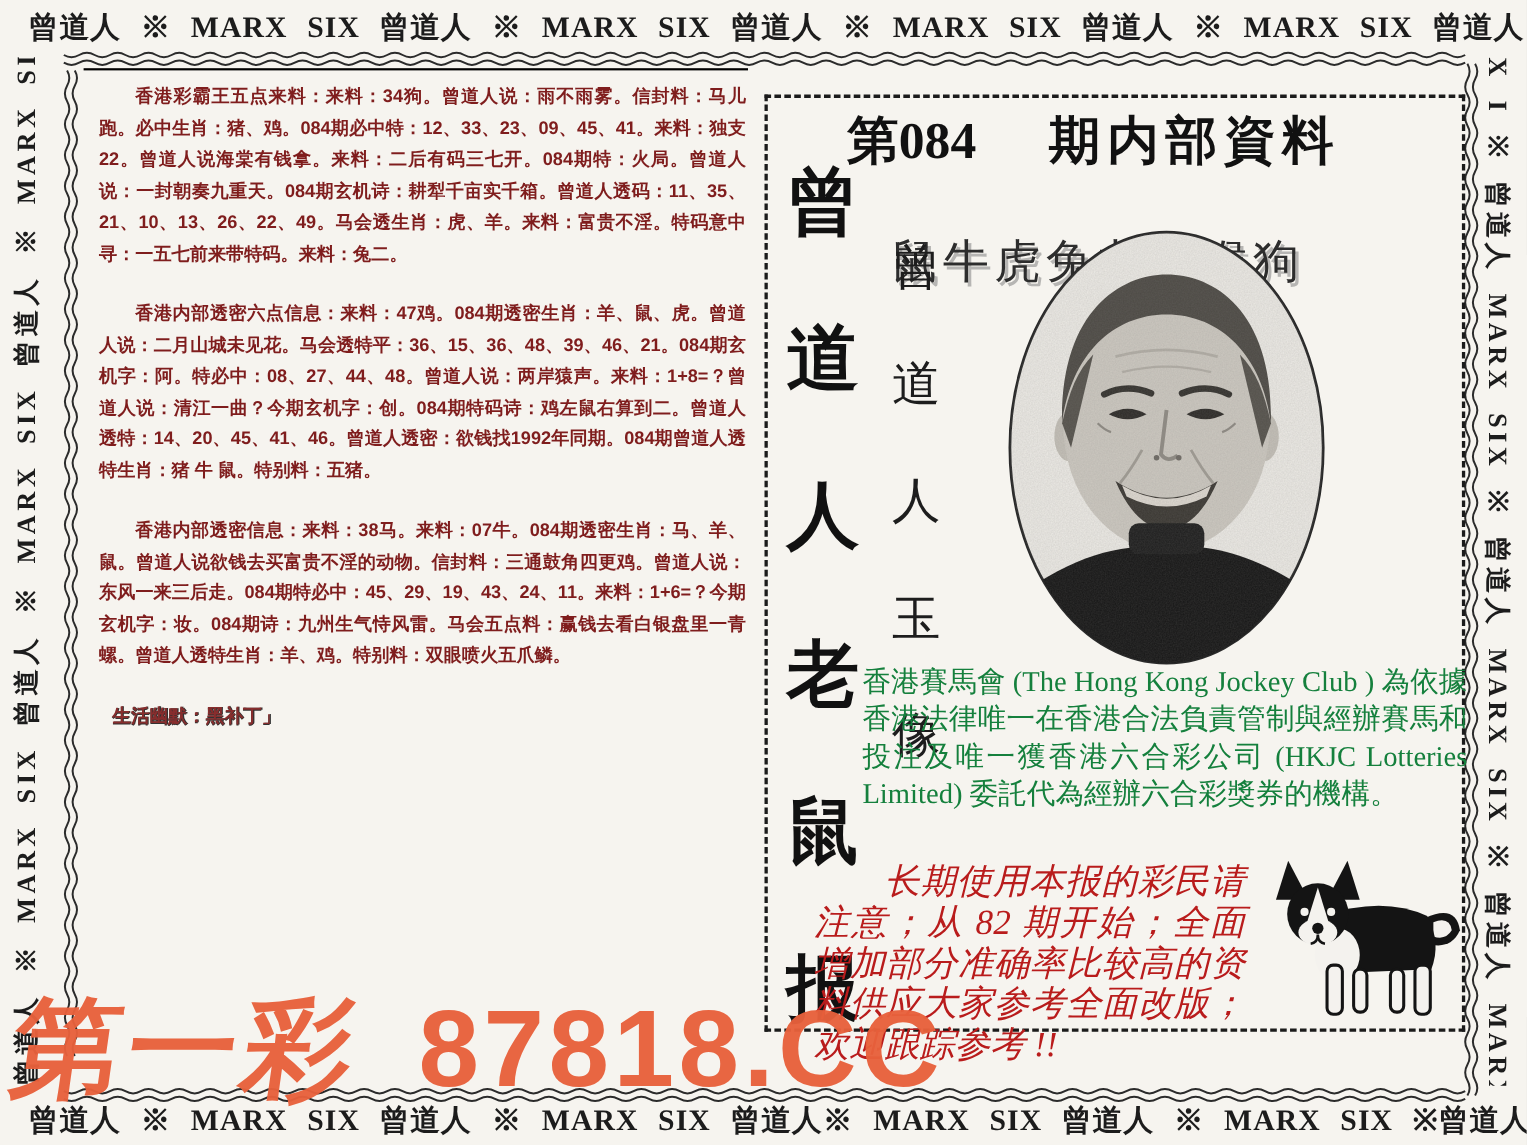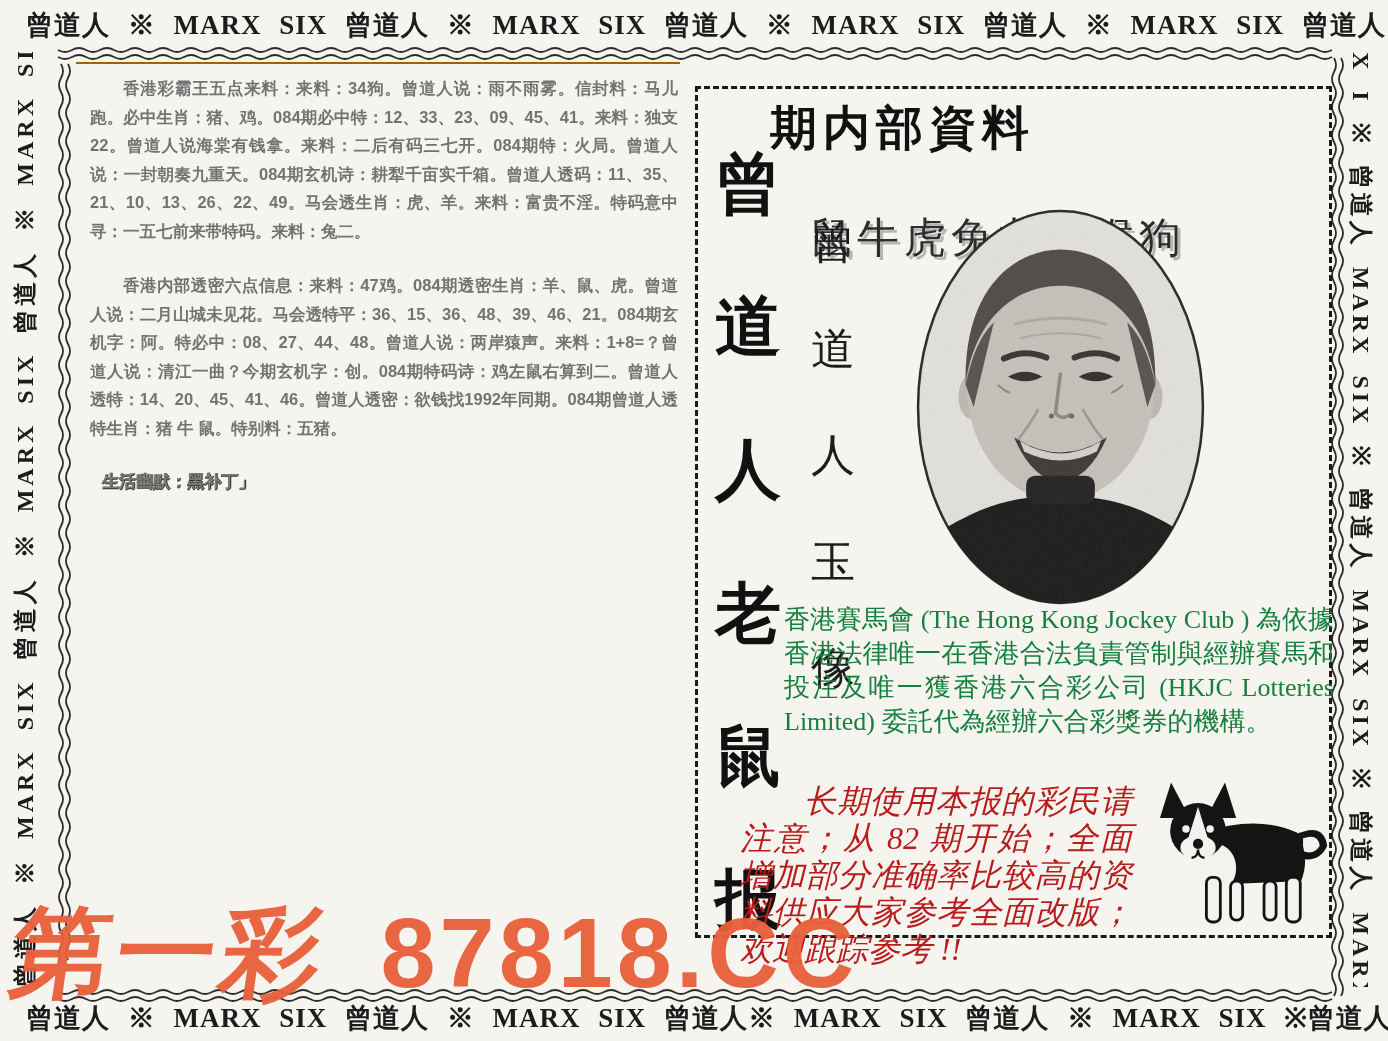--- a/index.html
+++ b/index.html
@@ -27,23 +27,23 @@
     top:52px; height:935px; width:46px; font-size:24px;
     writing-mode:vertical-rl; text-orientation:sideways;
     letter-spacing:4px; word-spacing:8px; line-height:46px;
   }
   .strip.left{left:2px; transform:rotate(180deg);}
   .strip.right{right:4px;}
   svg.squiggle{position:absolute; overflow:visible;}
   
   #tips-panel{
     position:absolute; left:76px; top:62px; width:604px; height:900px;
-    border-top:2px solid #a16207; padding:10px 2px 0 14px; box-sizing:border-box;
+    border-top:2px solid #000000; padding:10px 2px 0 14px; box-sizing:border-box;
     font-family:var(--sans); font-weight:700; font-size:16.5px;
-    line-height:28.5px; color:#737373; text-align:justify;
+    line-height:28.5px; color:#7f1d1d; text-align:justify;
   }
   #tips-panel p{margin:0 0 26px 0;}
   #tips-panel p.indent{text-indent:2em;}
   #tips-panel .humor-title{
     margin:20px 0 22px 12px; font-size:17px;
     text-shadow:1px 0 0 #222, 0 1px 0 #222; opacity:.92;
   }
   
   #info-panel{
     position:absolute; left:695px; top:86px; width:637px; height:852px;
@@ -118,26 +118,28 @@
       <path d="M 11 0 q 4 7 0 14 q -4 7 0 14 q 4 7 0 14 q -4 7 0 14 q 4 7 0 14 q -4 7 0 14 q 4 7 0 14 q -4 7 0 14 q 4 7 0 14 q -4 7 0 14 q 4 7 0 14 q -4 7 0 14 q 4 7 0 14 q -4 7 0 14 q 4 7 0 14 q -4 7 0 14 q 4 7 0 14 q -4 7 0 14 q 4 7 0 14 q -4 7 0 14 q 4 7 0 14 q -4 7 0 14 q 4 7 0 14 q -4 7 0 14 q 4 7 0 14 q -4 7 0 14 q 4 7 0 14 q -4 7 0 14 q 4 7 0 14 q -4 7 0 14 q 4 7 0 14 q -4 7 0 14 q 4 7 0 14 q -4 7 0 14 q 4 7 0 14 q -4 7 0 14 q 4 7 0 14 q -4 7 0 14 q 4 7 0 14 q -4 7 0 14 q 4 7 0 14 q -4 7 0 14 q 4 7 0 14 q -4 7 0 14 q 4 7 0 14 q -4 7 0 14 q 4 7 0 14 q -4 7 0 14 q 4 7 0 14 q -4 7 0 14 q 4 7 0 14 q -4 7 0 14 q 4 7 0 14 q -4 7 0 14 q 4 7 0 14 q -4 7 0 14 q 4 7 0 14 q -4 7 0 14 q 4 7 0 14 q -4 7 0 14 q 4 7 0 14 q -4 7 0 14 q 4 7 0 14 q -4 7 0 14" fill="none" stroke="#2b2b2b" stroke-width="1.8"></path>
     </svg>
   <svg class="squiggle" style="left:1330px;top:58px" width="14" height="925">
       <path d="M 4 0 q 4 7 0 14 q -4 7 0 14 q 4 7 0 14 q -4 7 0 14 q 4 7 0 14 q -4 7 0 14 q 4 7 0 14 q -4 7 0 14 q 4 7 0 14 q -4 7 0 14 q 4 7 0 14 q -4 7 0 14 q 4 7 0 14 q -4 7 0 14 q 4 7 0 14 q -4 7 0 14 q 4 7 0 14 q -4 7 0 14 q 4 7 0 14 q -4 7 0 14 q 4 7 0 14 q -4 7 0 14 q 4 7 0 14 q -4 7 0 14 q 4 7 0 14 q -4 7 0 14 q 4 7 0 14 q -4 7 0 14 q 4 7 0 14 q -4 7 0 14 q 4 7 0 14 q -4 7 0 14 q 4 7 0 14 q -4 7 0 14 q 4 7 0 14 q -4 7 0 14 q 4 7 0 14 q -4 7 0 14 q 4 7 0 14 q -4 7 0 14 q 4 7 0 14 q -4 7 0 14 q 4 7 0 14 q -4 7 0 14 q 4 7 0 14 q -4 7 0 14 q 4 7 0 14 q -4 7 0 14 q 4 7 0 14 q -4 7 0 14 q 4 7 0 14 q -4 7 0 14 q 4 7 0 14 q -4 7 0 14 q 4 7 0 14 q -4 7 0 14 q 4 7 0 14 q -4 7 0 14 q 4 7 0 14 q -4 7 0 14 q 4 7 0 14 q -4 7 0 14 q 4 7 0 14 q -4 7 0 14 q 4 7 0 14 q -4 7 0 14 q 4 7 0 14" fill="none" stroke="#2b2b2b" stroke-width="1.8"></path>
       <path d="M 11 0 q 4 7 0 14 q -4 7 0 14 q 4 7 0 14 q -4 7 0 14 q 4 7 0 14 q -4 7 0 14 q 4 7 0 14 q -4 7 0 14 q 4 7 0 14 q -4 7 0 14 q 4 7 0 14 q -4 7 0 14 q 4 7 0 14 q -4 7 0 14 q 4 7 0 14 q -4 7 0 14 q 4 7 0 14 q -4 7 0 14 q 4 7 0 14 q -4 7 0 14 q 4 7 0 14 q -4 7 0 14 q 4 7 0 14 q -4 7 0 14 q 4 7 0 14 q -4 7 0 14 q 4 7 0 14 q -4 7 0 14 q 4 7 0 14 q -4 7 0 14 q 4 7 0 14 q -4 7 0 14 q 4 7 0 14 q -4 7 0 14 q 4 7 0 14 q -4 7 0 14 q 4 7 0 14 q -4 7 0 14 q 4 7 0 14 q -4 7 0 14 q 4 7 0 14 q -4 7 0 14 q 4 7 0 14 q -4 7 0 14 q 4 7 0 14 q -4 7 0 14 q 4 7 0 14 q -4 7 0 14 q 4 7 0 14 q -4 7 0 14 q 4 7 0 14 q -4 7 0 14 q 4 7 0 14 q -4 7 0 14 q 4 7 0 14 q -4 7 0 14 q 4 7 0 14 q -4 7 0 14 q 4 7 0 14 q -4 7 0 14 q 4 7 0 14 q -4 7 0 14 q 4 7 0 14 q -4 7 0 14 q 4 7 0 14 q -4 7 0 14 q 4 7 0 14" fill="none" stroke="#2b2b2b" stroke-width="1.8"></path>
     </svg>
 
   <div id="tips-panel">
     <p class="indent">香港彩霸王五点来料：来料：34狗。曾道人说：雨不雨雾。信封料：马儿跑。必中生肖：猪、鸡。084期必中特：12、33、23、09、45、41。来料：独支22。曾道人说海棠有钱拿。来料：二后有码三七开。084期特：火局。曾道人说：一封朝奏九重天。084期玄机诗：耕犁千亩实千箱。曾道人透码：11、35、21、10、13、26、22、49。马会透生肖：虎、羊。来料：富贵不淫。特码意中寻：一五七前来带特码。来料：兔二。</p>
     <p class="indent">香港内部透密六点信息：来料：47鸡。084期透密生肖：羊、鼠、虎。曾道人说：二月山城未见花。马会透特平：36、15、36、48、39、46、21。084期玄机字：阿。特必中：08、27、44、48。曾道人说：两岸猿声。来料：1+8=？曾道人说：清江一曲？今期玄机字：创。084期特码诗：鸡左鼠右算到二。曾道人透特：14、20、45、41、46。曾道人透密：欲钱找1992年同期。084期曾道人透特生肖：猪 牛 鼠。特别料：五猪。</p>
+    <p class="indent">香港内部透密信息：来料：38马。来料：07牛。084期透密生肖：马、羊、鼠。曾道人说欲钱去买富贵不淫的动物。信封料：三通鼓角四更鸡。曾道人说：东风一来三后走。084期特必中：45、29、19、43、24、11。来料：1+6=？今期玄机字：妆。084期诗：九州生气恃风雷。马会五点料：赢钱去看白银盘里一青螺。曾道人透特生肖：羊、鸡。特别料：双眼喷火五爪鳞。</p>
     <p class="humor-title">生活幽默：黑补丁」</p>
   </div>
 
   <div id="info-panel">
 
     <div id="issue-header">
+      <span>第084</span>
       <span id="issue-title">期内部資料</span>
     </div>
 
     <div id="zodiac-line">鼠牛虎兔龙蛇猴狗</div>
 
     <div id="vertical-masthead">
       <span>曾</span>
       <span>道</span>
       <span>人</span>
       <span>老</span>

